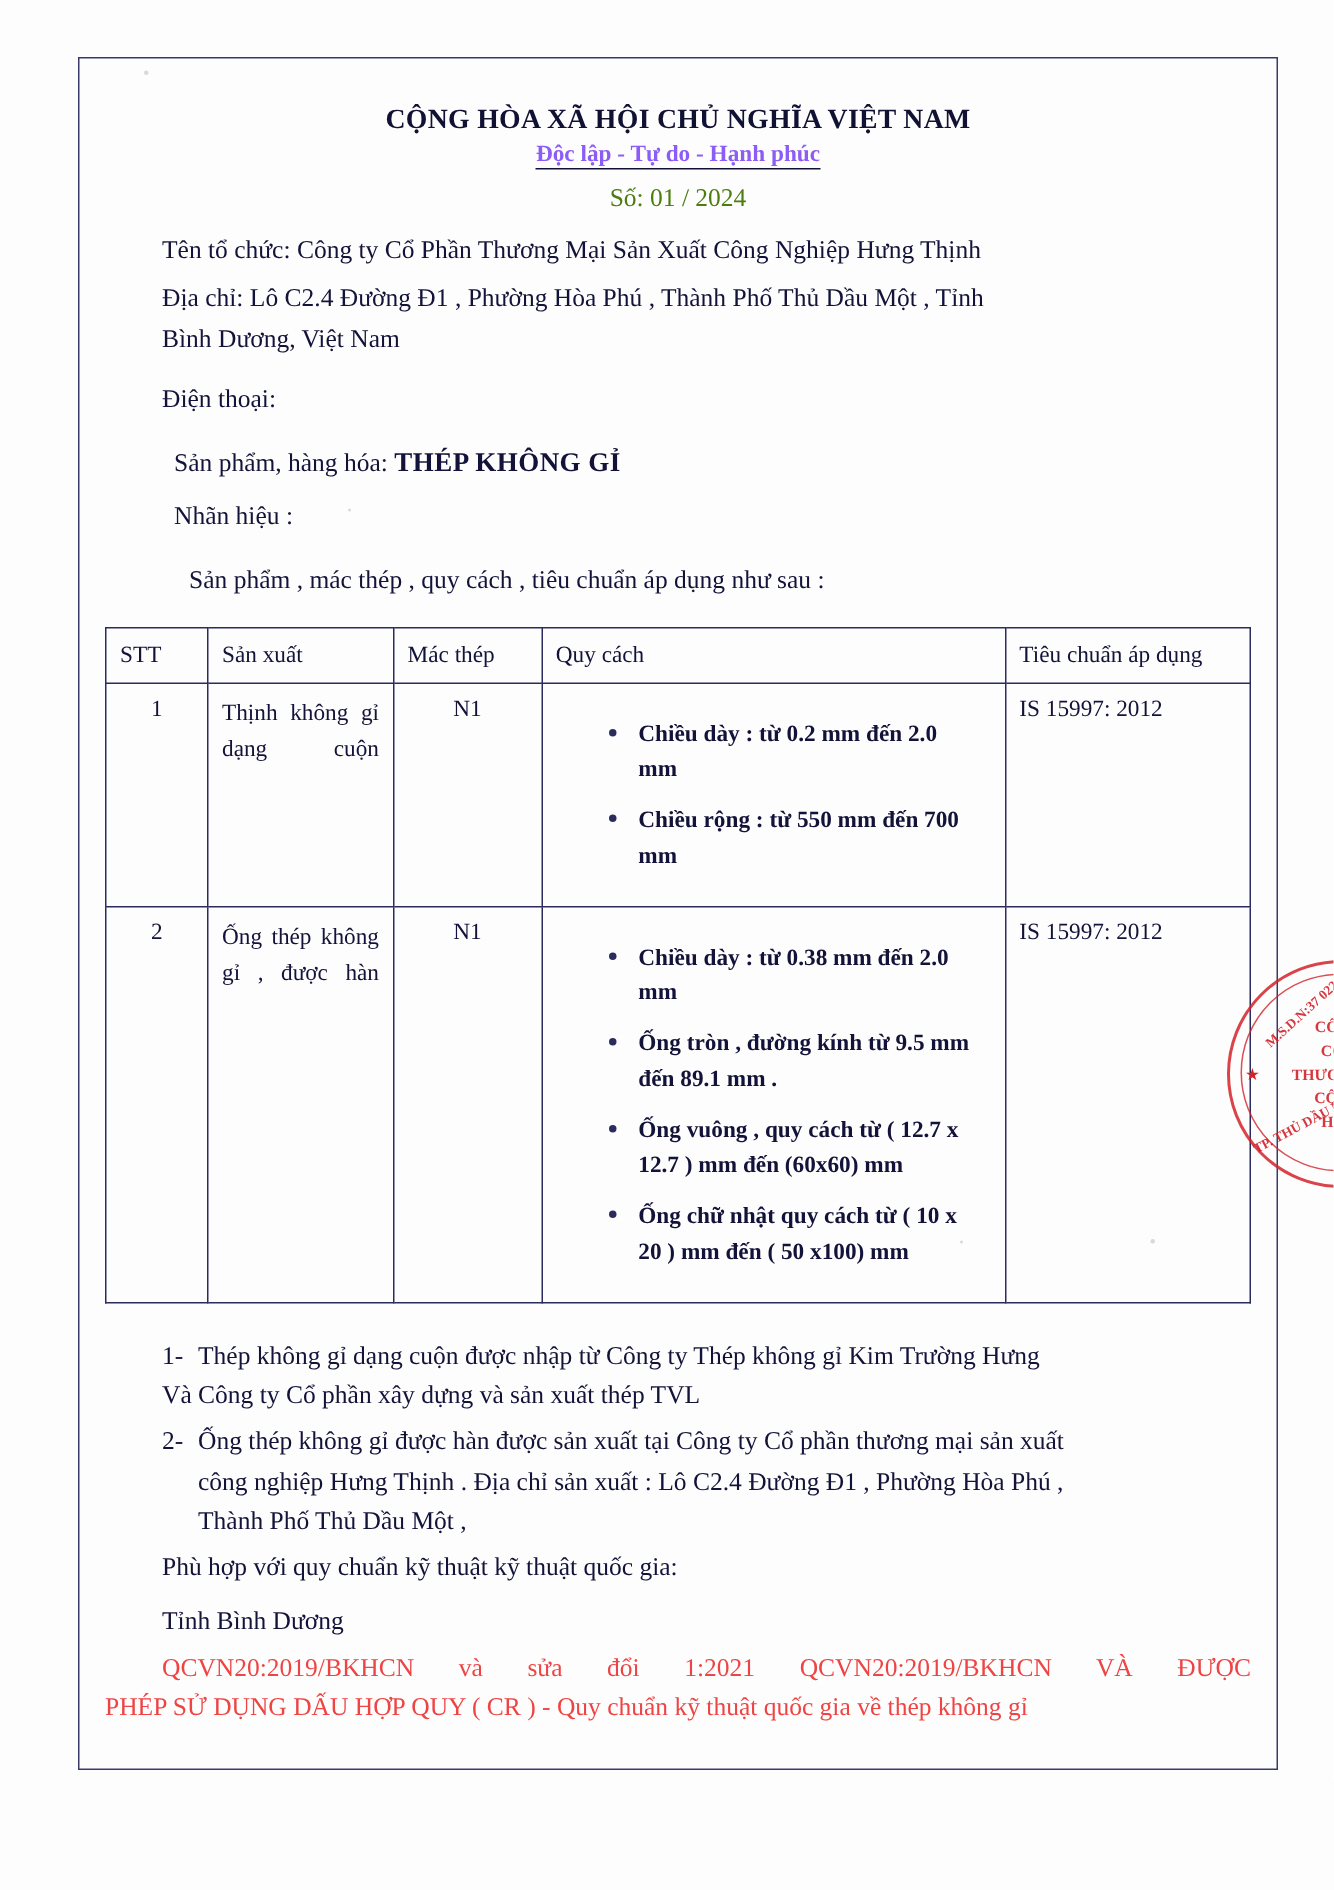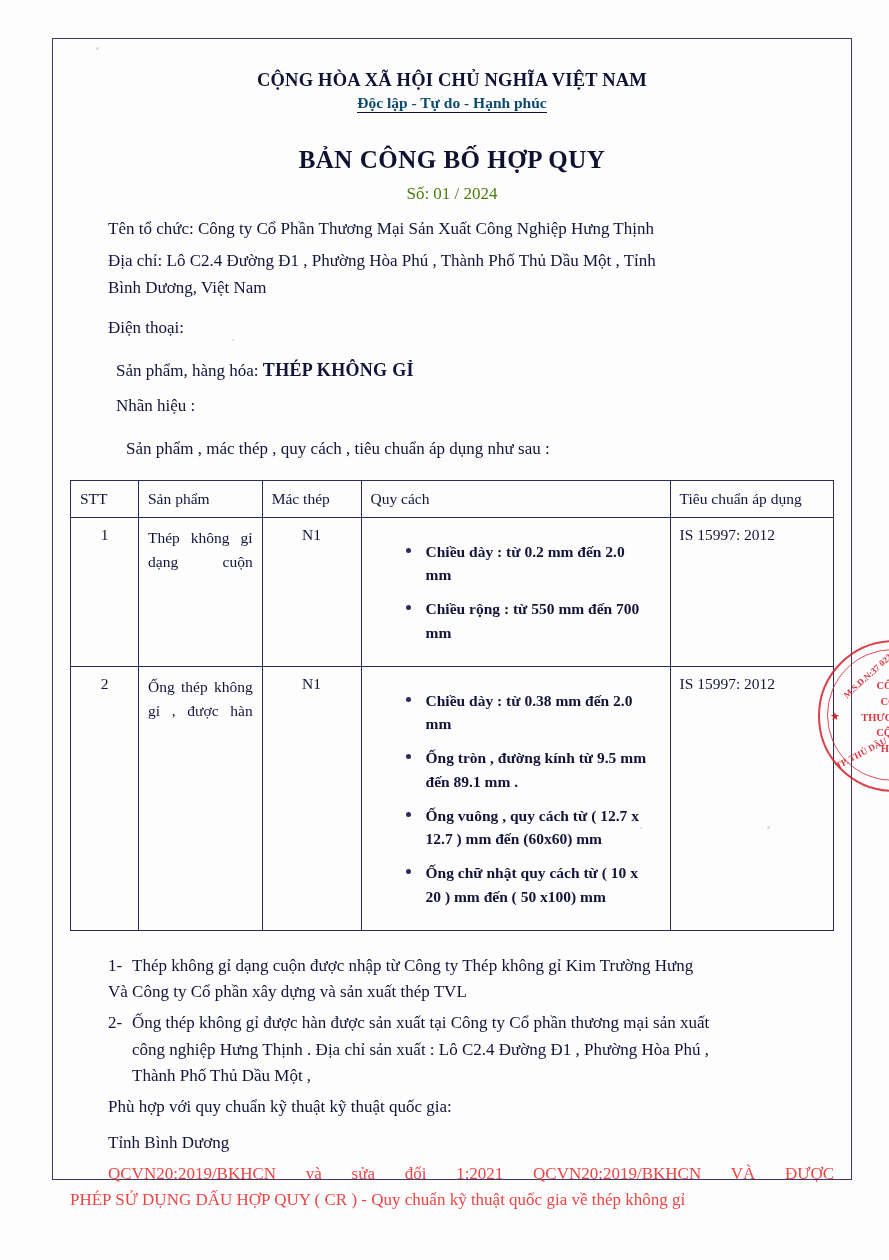--- a/index.html
+++ b/index.html
@@ -45,21 +45,21 @@
     font-size: 18.5px;
     letter-spacing: 0.2px;
     color: #111133;
     margin-top: 12px;
   }
   .natl-sub {
     text-align: center;
     font-weight: bold;
     font-size: 15.5px;
     margin-top: 3px;
-    color: #0c4a6e;
+    color: #8b5cf6;
   }
   .natl-sub span.u {
     border-bottom: 1.4px solid #111133;
     padding-bottom: 1px;
   }
   .doc-title {
     text-align: center;
     font-weight: bold;
     font-size: 25px;
     margin-top: 34px;
@@ -244,50 +244,49 @@
 
 <div class="page">
 
   <div class="scan-frame"></div>
 
   <div class="content">
 
     <div class="natl-title">CỘNG HÒA XÃ HỘI CHỦ NGHĨA VIỆT NAM</div>
     <div class="natl-sub"><span class="u">Độc lập - Tự do - Hạnh phúc</span></div>
 
-    <div class="doc-title">BẢN CÔNG BỐ HỢP QUY</div>
     <div class="doc-number">Số: 01 / 2024</div>
 
     <div class="para indent-1">Tên tổ chức: Công ty Cổ Phần Thương Mại Sản Xuất Công Nghiệp Hưng Thịnh</div>
     <div class="para indent-1" style="margin-top:6px">Địa chỉ: Lô C2.4 Đường Đ1 , Phường Hòa Phú , Thành Phố Thủ Dầu Một , Tỉnh</div>
     <div class="para indent-1" style="margin-top:0">Bình Dương, Việt Nam</div>
     <div class="para indent-1" style="margin-top:14px">Điện thoại:</div>
 
     <div class="para indent-2 prod-line" style="margin-top:16px">
       <span>Sản phẩm, hàng hóa:</span>
       <span class="bold">THÉP KHÔNG GỈ</span>
     </div>
     <div class="para indent-2" style="margin-top:8px">Nhãn hiệu :</div>
     <div class="para indent-3" style="margin-top:16px">Sản phẩm , mác thép , quy cách , tiêu chuẩn áp dụng như sau :</div>
 
     <table class="spec">
       <thead>
         <tr>
           <th class="col-stt c">STT</th>
-          <th class="col-prod">Sản phẩm</th>
+          <th class="col-prod">Sản xuất</th>
           <th class="col-mac c">Mác thép</th>
           <th class="col-quy">Quy cách</th>
           <th class="col-std">Tiêu chuẩn áp dụng</th>
         </tr>
       </thead>
       <tbody>
         <tr>
           <td class="c">1</td>
           <td class="just">
-            <p class="sp">Thép không gỉ dạng cuộn</p>
+            <p class="sp">Thịnh không gỉ dạng cuộn</p>
           </td>
           <td class="c">N1</td>
           <td>
             <ul class="spec-list">
               <li>Chiều dày : từ 0.2 mm đến 2.0 mm</li>
               <li>Chiều rộng : từ 550 mm đến 700 mm</li>
             </ul>
           </td>
           <td>IS 15997: 2012</td>
         </tr>

